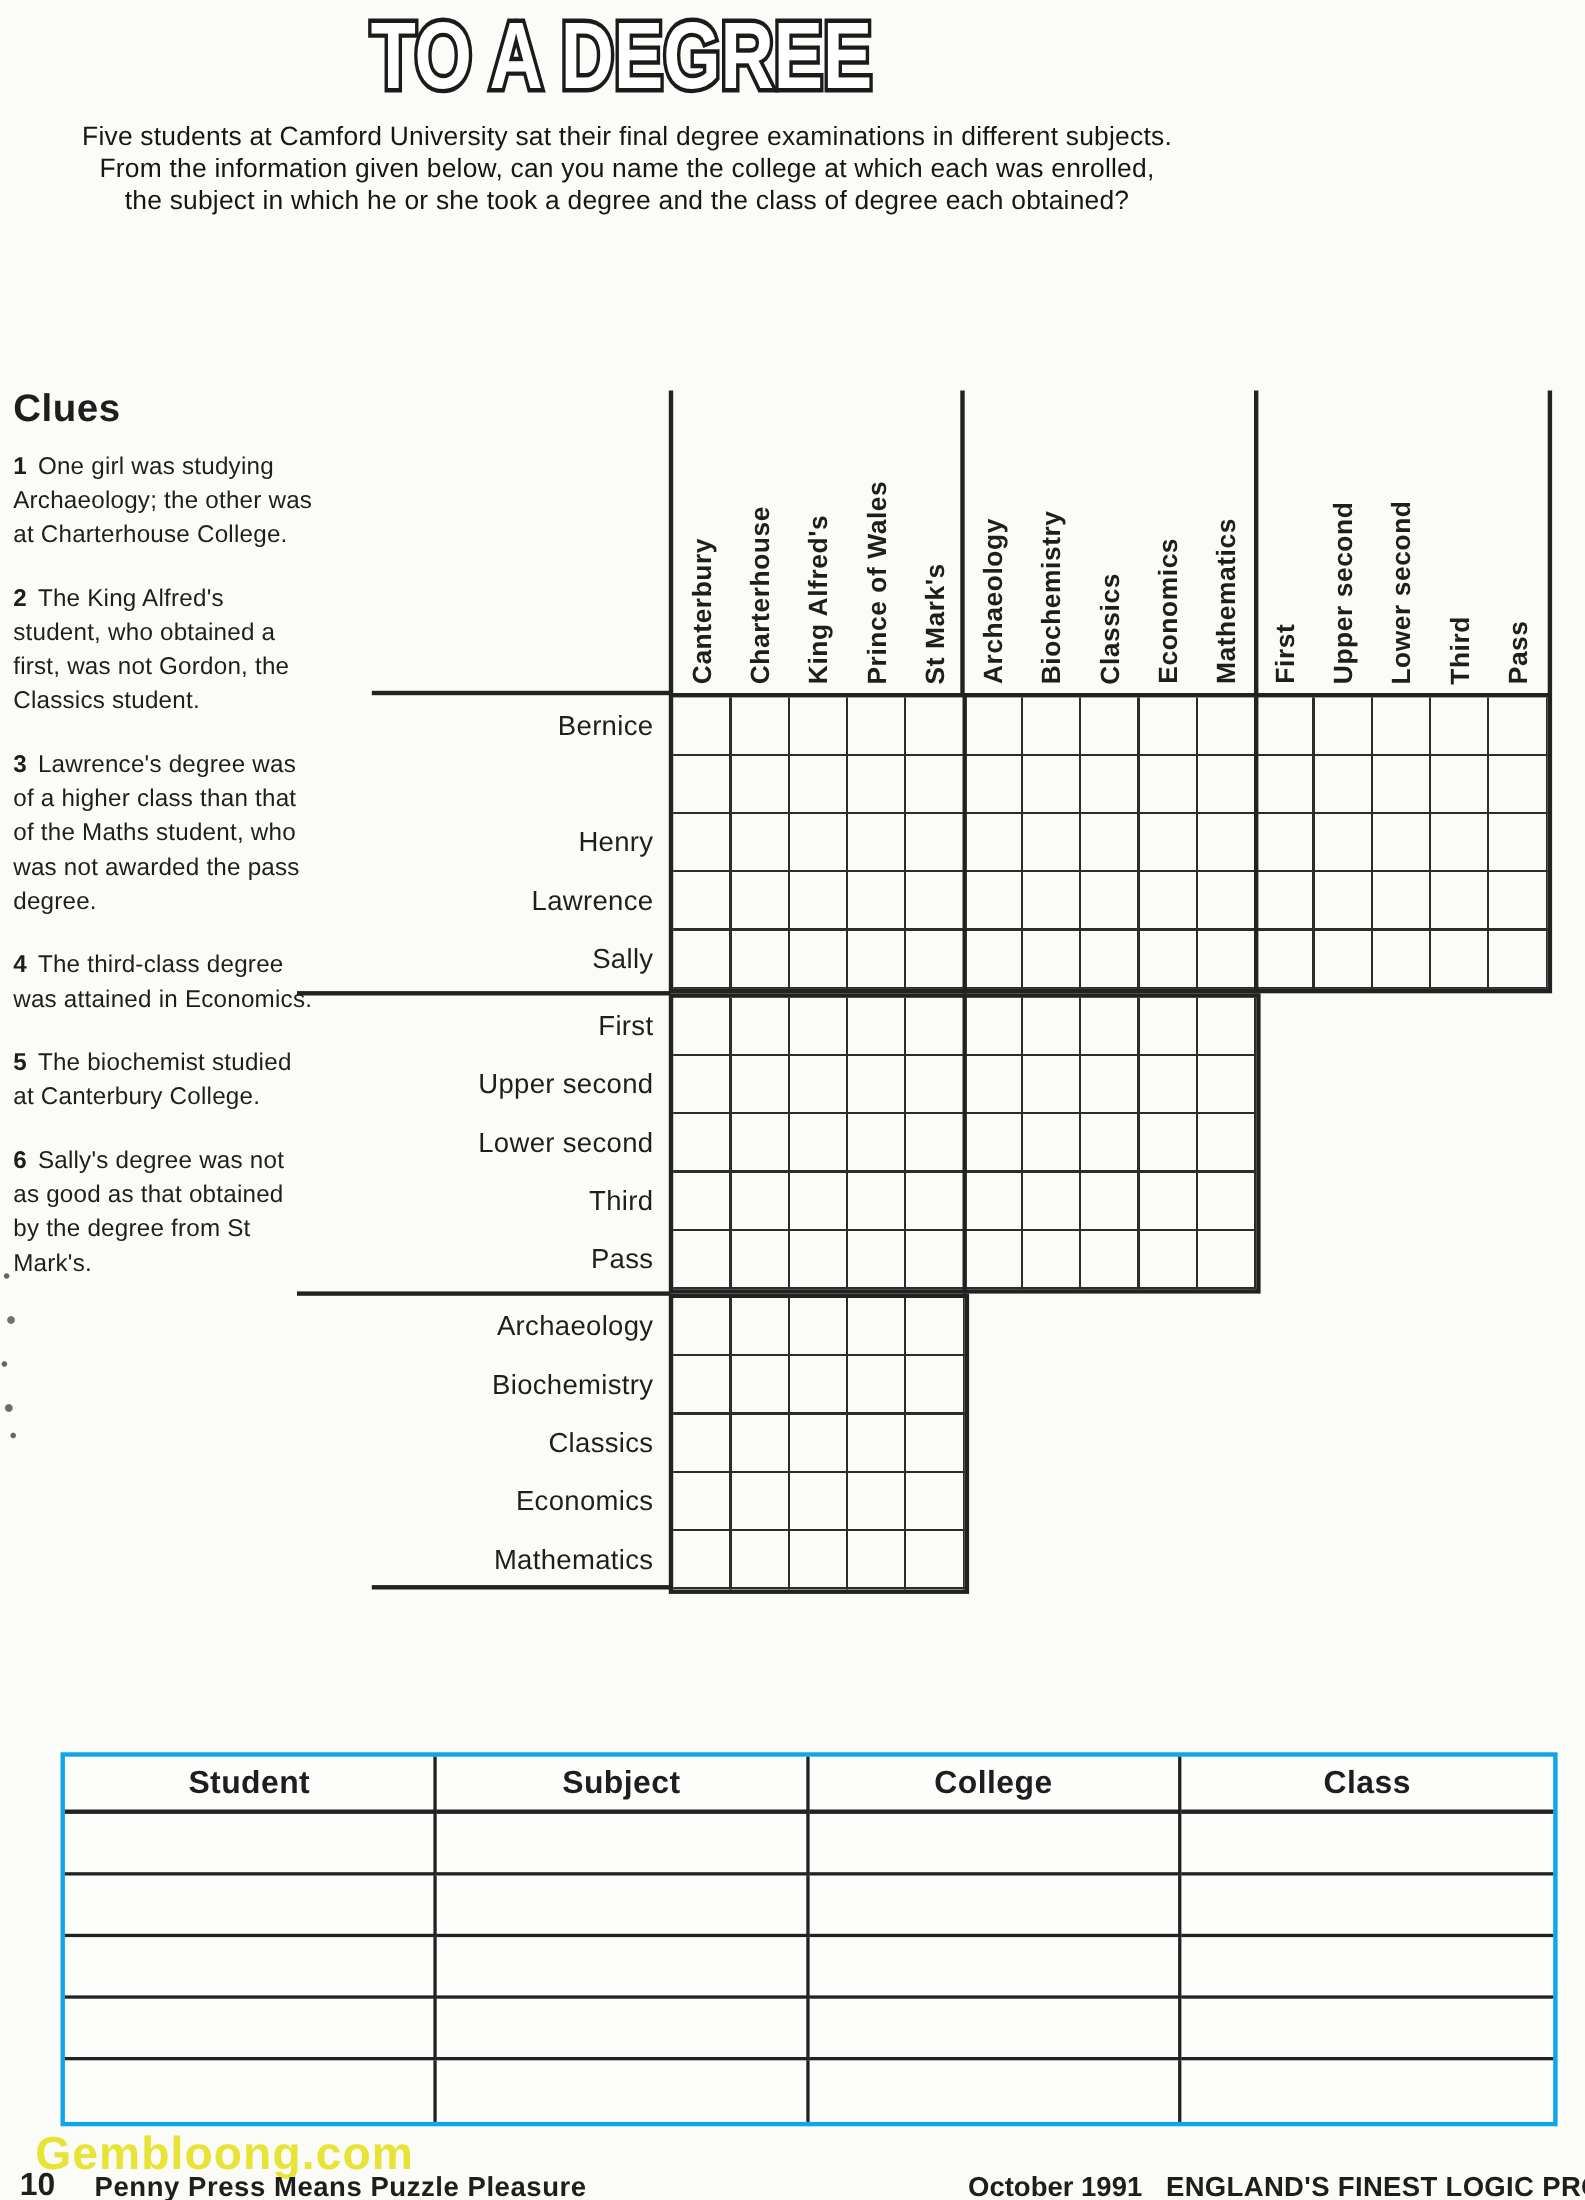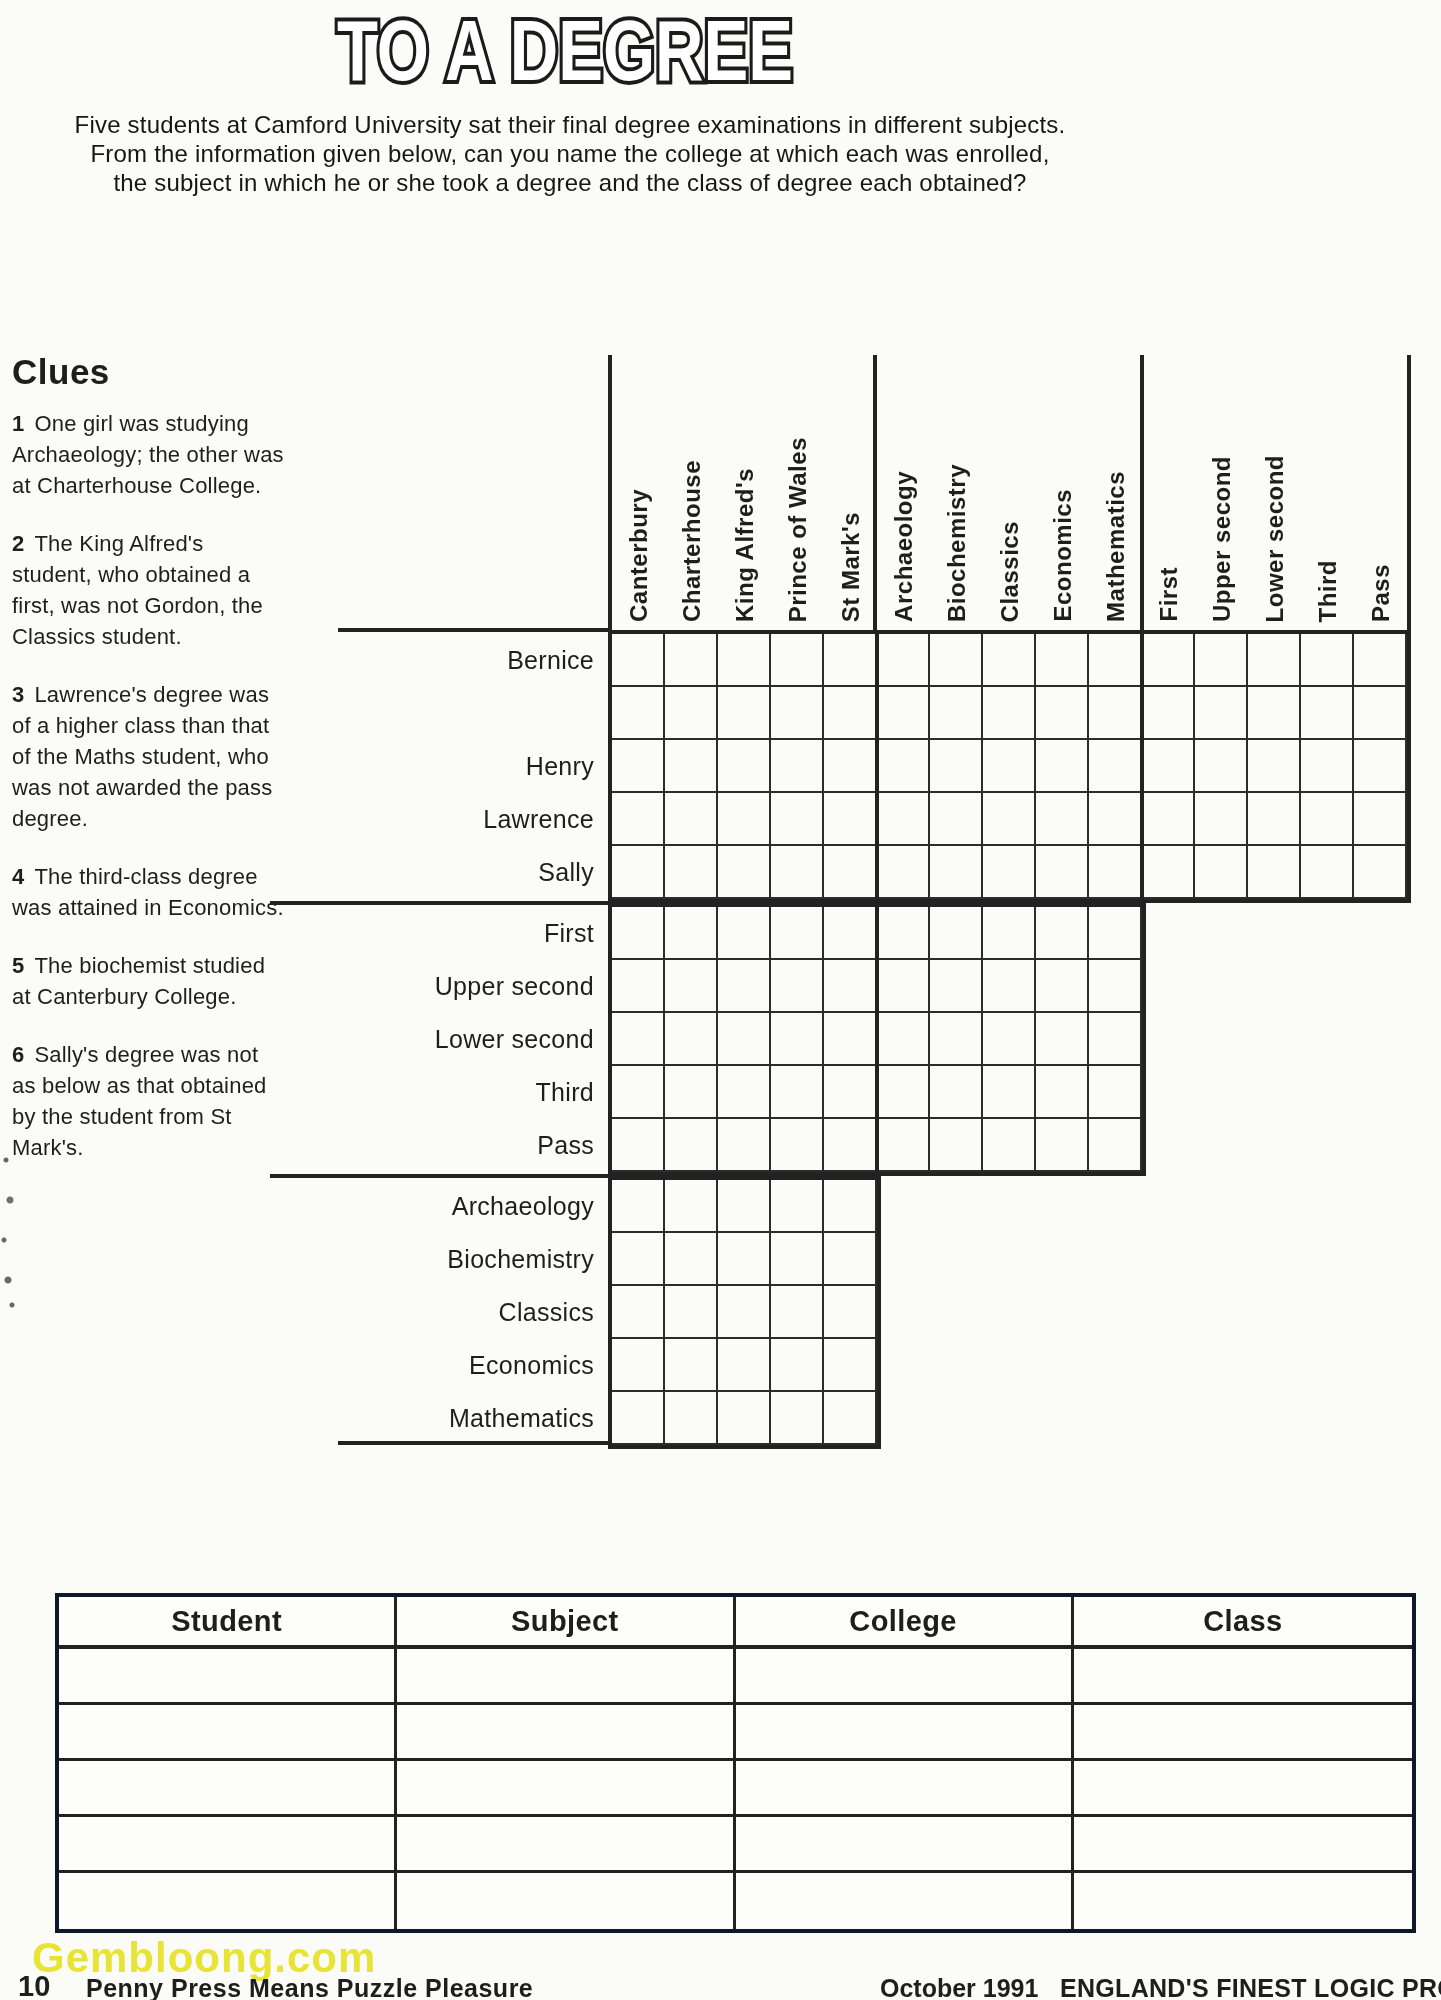--- a/index.html
+++ b/index.html
@@ -39,21 +39,21 @@
     padding-top:4px;
   }
   .rowl{
     position:absolute; left:240px; width:360px; height:53px;
     text-align:right; font-weight:normal; font-size:25px; line-height:53px;
     letter-spacing:.3px; padding-right:6px; box-sizing:border-box;
   }
   
   .atable{
     position:absolute; left:55px; top:1593px; width:1353px;
-    border:4px solid #0f172a; display:grid;
+    border:4px solid #0ea5e9; display:grid;
     grid-template-columns:repeat(4,1fr);
     grid-template-rows:52px repeat(5,56px);
     background:#fdfdfb;
   }
   .atable .ath{
     border-right:3px solid #222; border-bottom:4px solid #222;
     font-weight:bold; font-size:29px; letter-spacing:.4px;
     display:flex; align-items:center; justify-content:center;
   }
   .atable .atc{border-right:3px solid #222; border-bottom:3px solid #222;}
@@ -95,21 +95,21 @@
     <div>the subject in which he or she took a degree and the class of degree each obtained?</div>
   </div>
 
   <div class="clues">
     <h2>Clues</h2>
     <div class="clue"><span class="cnum">1</span><span>One girl was studying Archaeology; the other was at Charterhouse College.</span></div>
     <div class="clue"><span class="cnum">2</span><span>The King Alfred's student, who obtained a first, was not Gordon, the Classics student.</span></div>
     <div class="clue"><span class="cnum">3</span><span>Lawrence's degree was of a higher class than that of the Maths student, who was not awarded the pass degree.</span></div>
     <div class="clue"><span class="cnum">4</span><span>The third-class degree was attained in Economics.</span></div>
     <div class="clue"><span class="cnum">5</span><span>The biochemist studied at Canterbury College.</span></div>
-    <div class="clue"><span class="cnum">6</span><span>Sally's degree was not as below as that obtained by the student from St Mark's.</span></div>
+    <div class="clue"><span class="cnum">6</span><span>Sally's degree was not as good as that obtained by the degree from St Mark's.</span></div>
   </div>
 
   <div class="colh" style="left:612px">
       <span>Canterbury</span>
     </div>
   <div class="colh" style="left:665px">
       <span>Charterhouse</span>
     </div>
   <div class="colh" style="left:718px">
       <span>King Alfred's</span>

